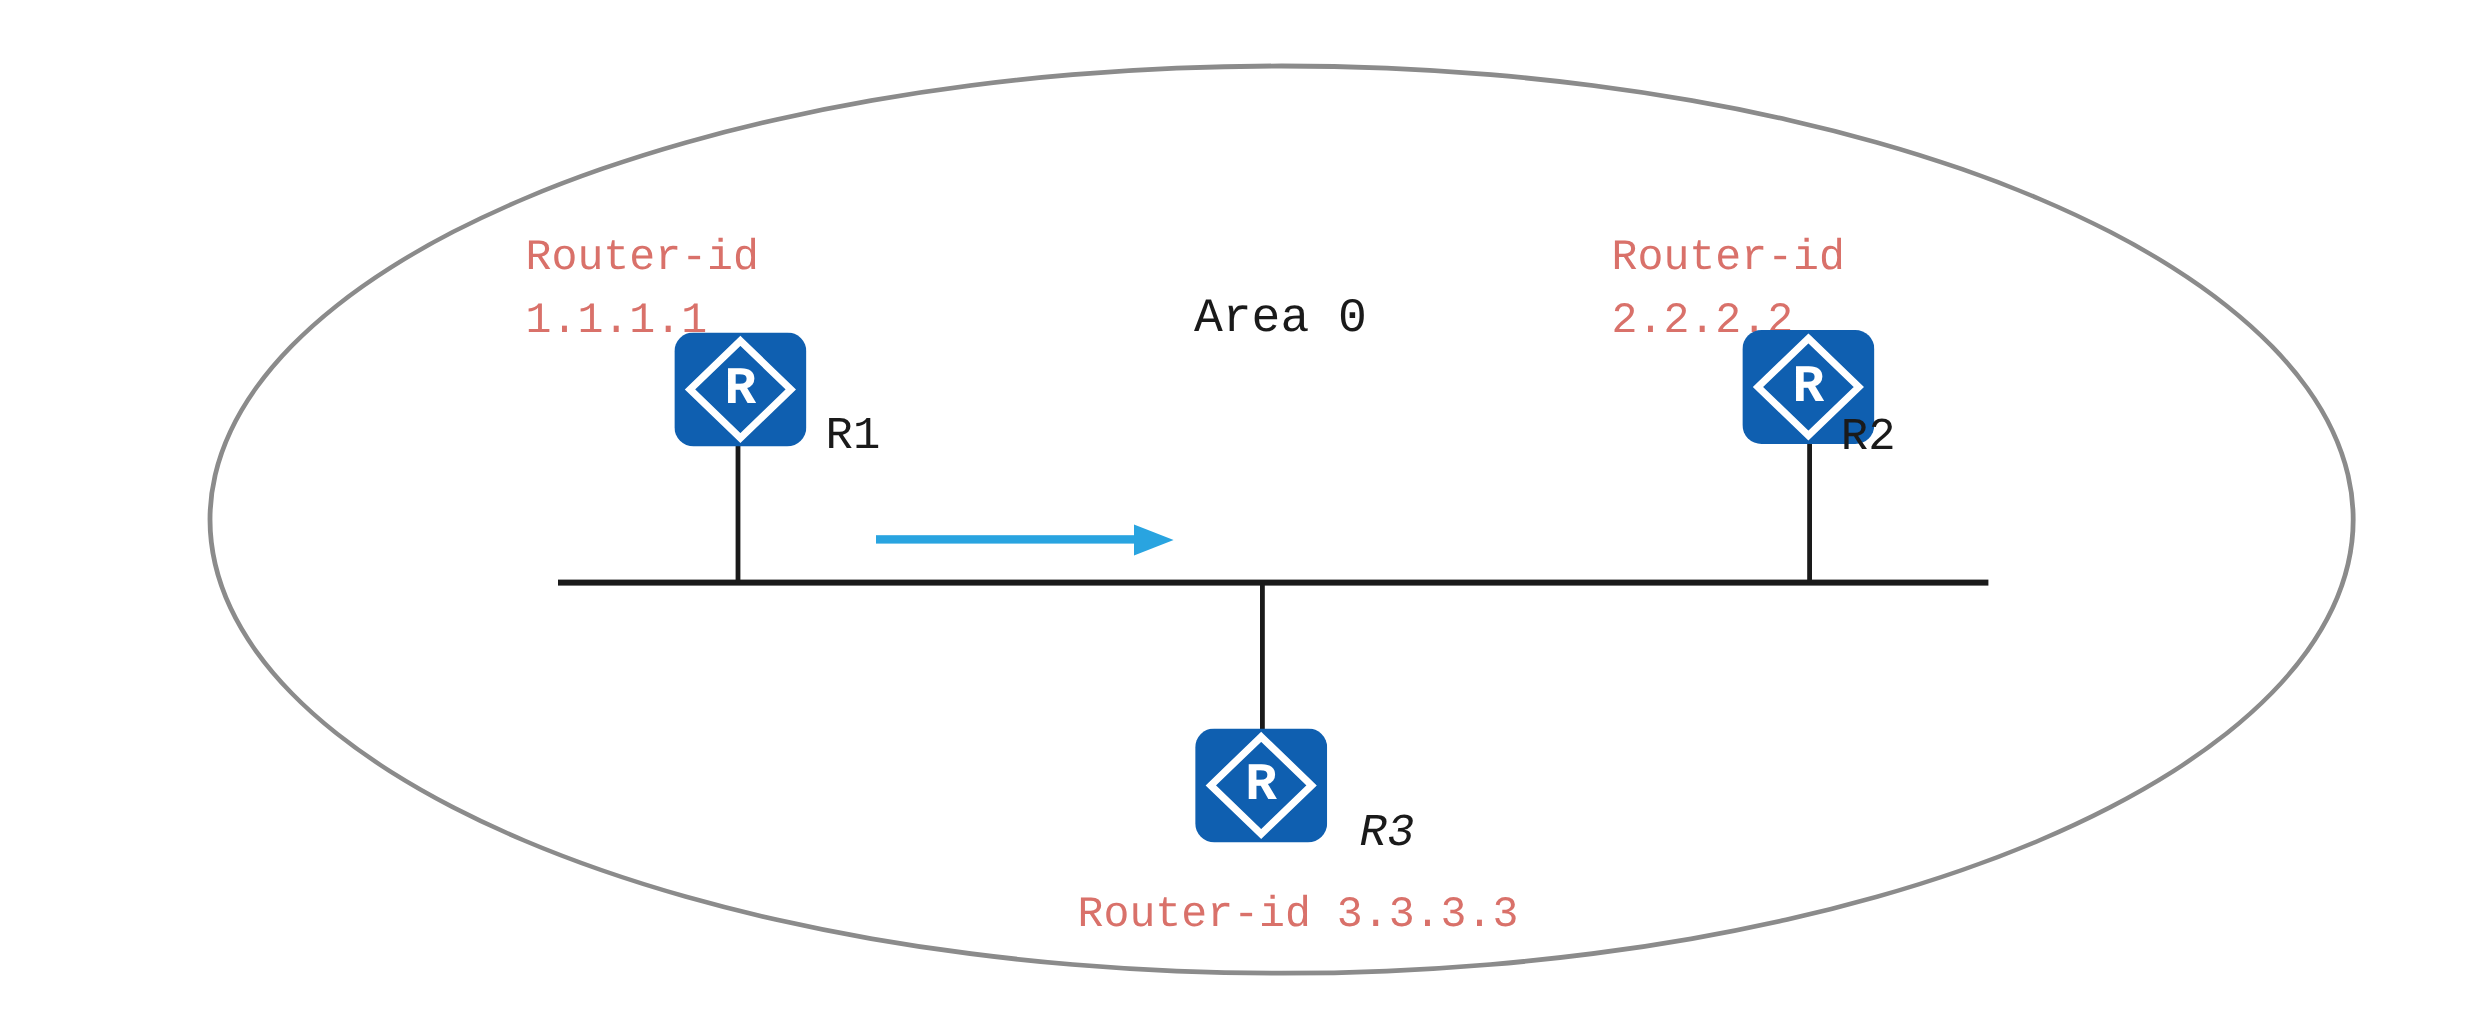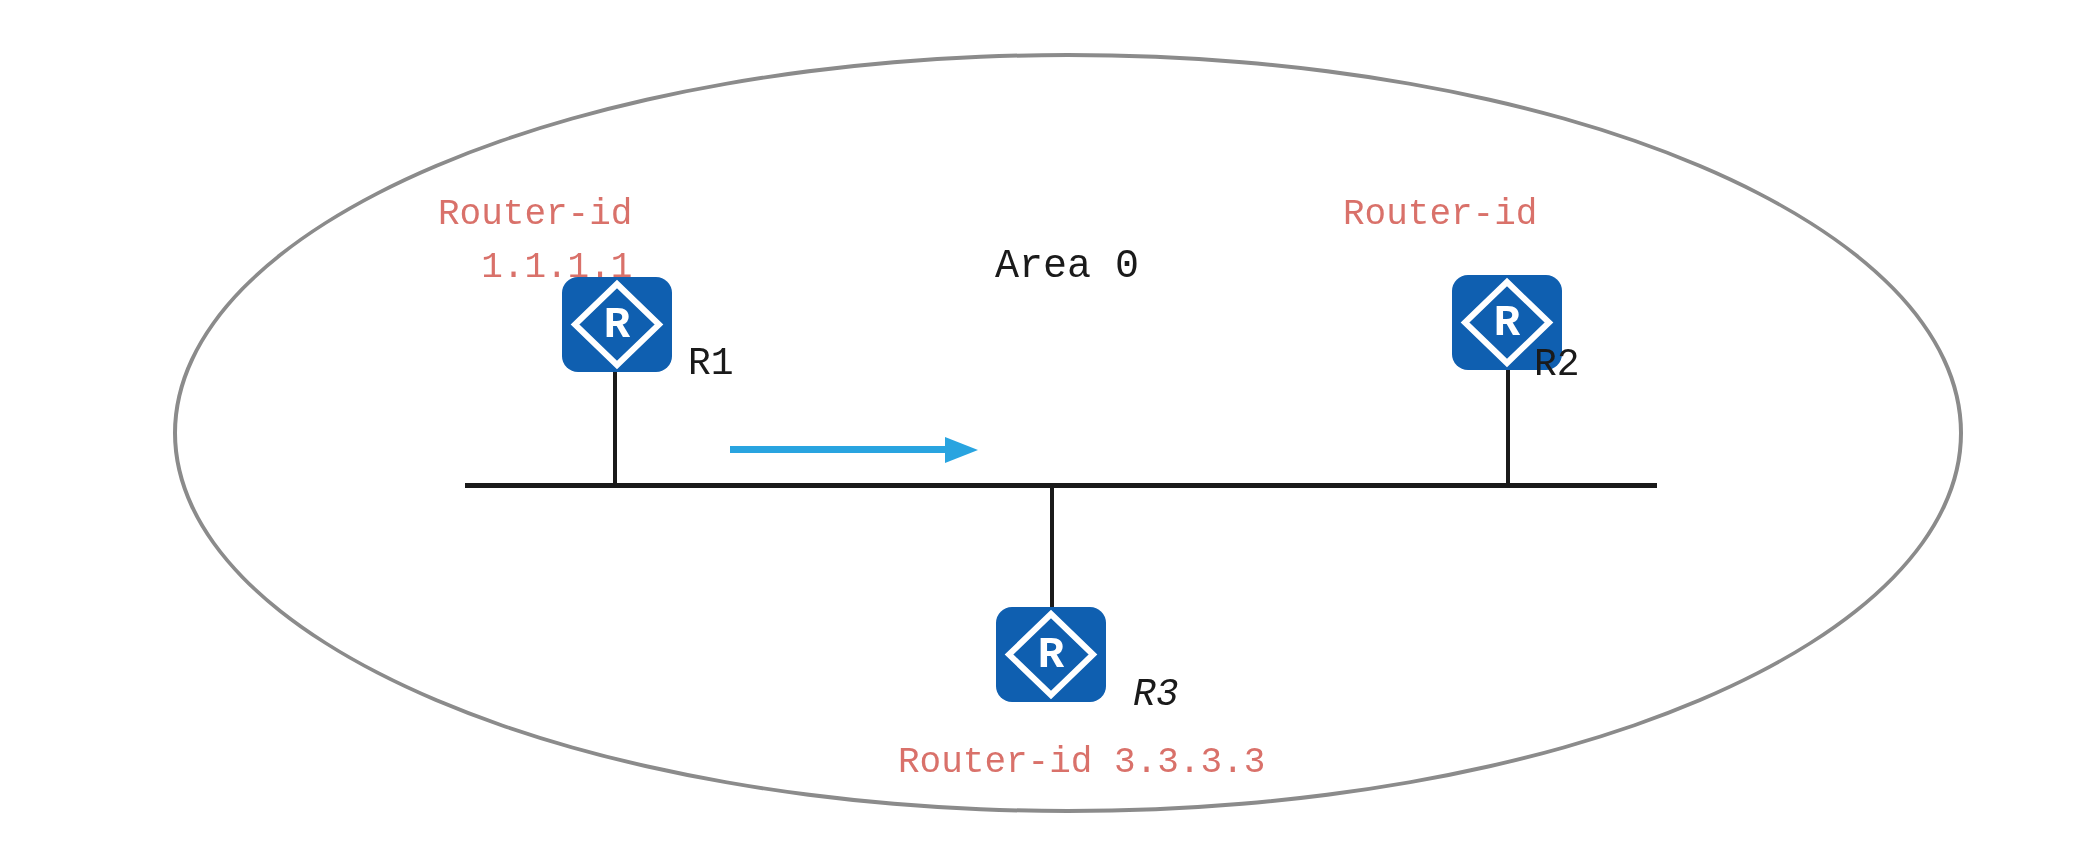--- a/index.html
+++ b/index.html
@@ -70,21 +70,20 @@
   .router-name.r2 { left: 1534px; top: 303px; }
   .router-name.r3 { left: 1133px; top: 633px; font-style: italic; }
 
   
   .router-id {
     position: absolute;
     font-size: 36px;
     line-height: 53px;
     color: var(--router-id-text, #d9716a);
     white-space: nowrap;
-    text-align: right;
   }
   .router-id.r1 { left: 438px;  top: 188px; }
   .router-id.r2 { left: 1343px; top: 188px; }
   .router-id.r3 { left: 898px;  top: 736px; }
 
   
   .announcement {
     position: absolute;
     left: 737px; top: 378px;
     font-size: 38px;
@@ -113,20 +112,21 @@
 
   <div class="area-ellipse"></div>
   <div class="area-label">Area 0</div>
 
   <div class="router-id r1">
     <div>Router-id</div>
     <div>1.1.1.1</div>
   </div>
   <div class="router-id r2">
     <div>Router-id</div>
+    <div>2.2.2.2</div>
   </div>
   <div class="router-id r3">Router-id 3.3.3.3</div>
 
   <div class="bus-line"></div>
   <div class="vlink r1"></div>
   <div class="vlink r2"></div>
   <div class="vlink r3"></div>
 
   <div class="announce-arrow-shaft"></div>
   <div class="announce-arrow-head"></div>

